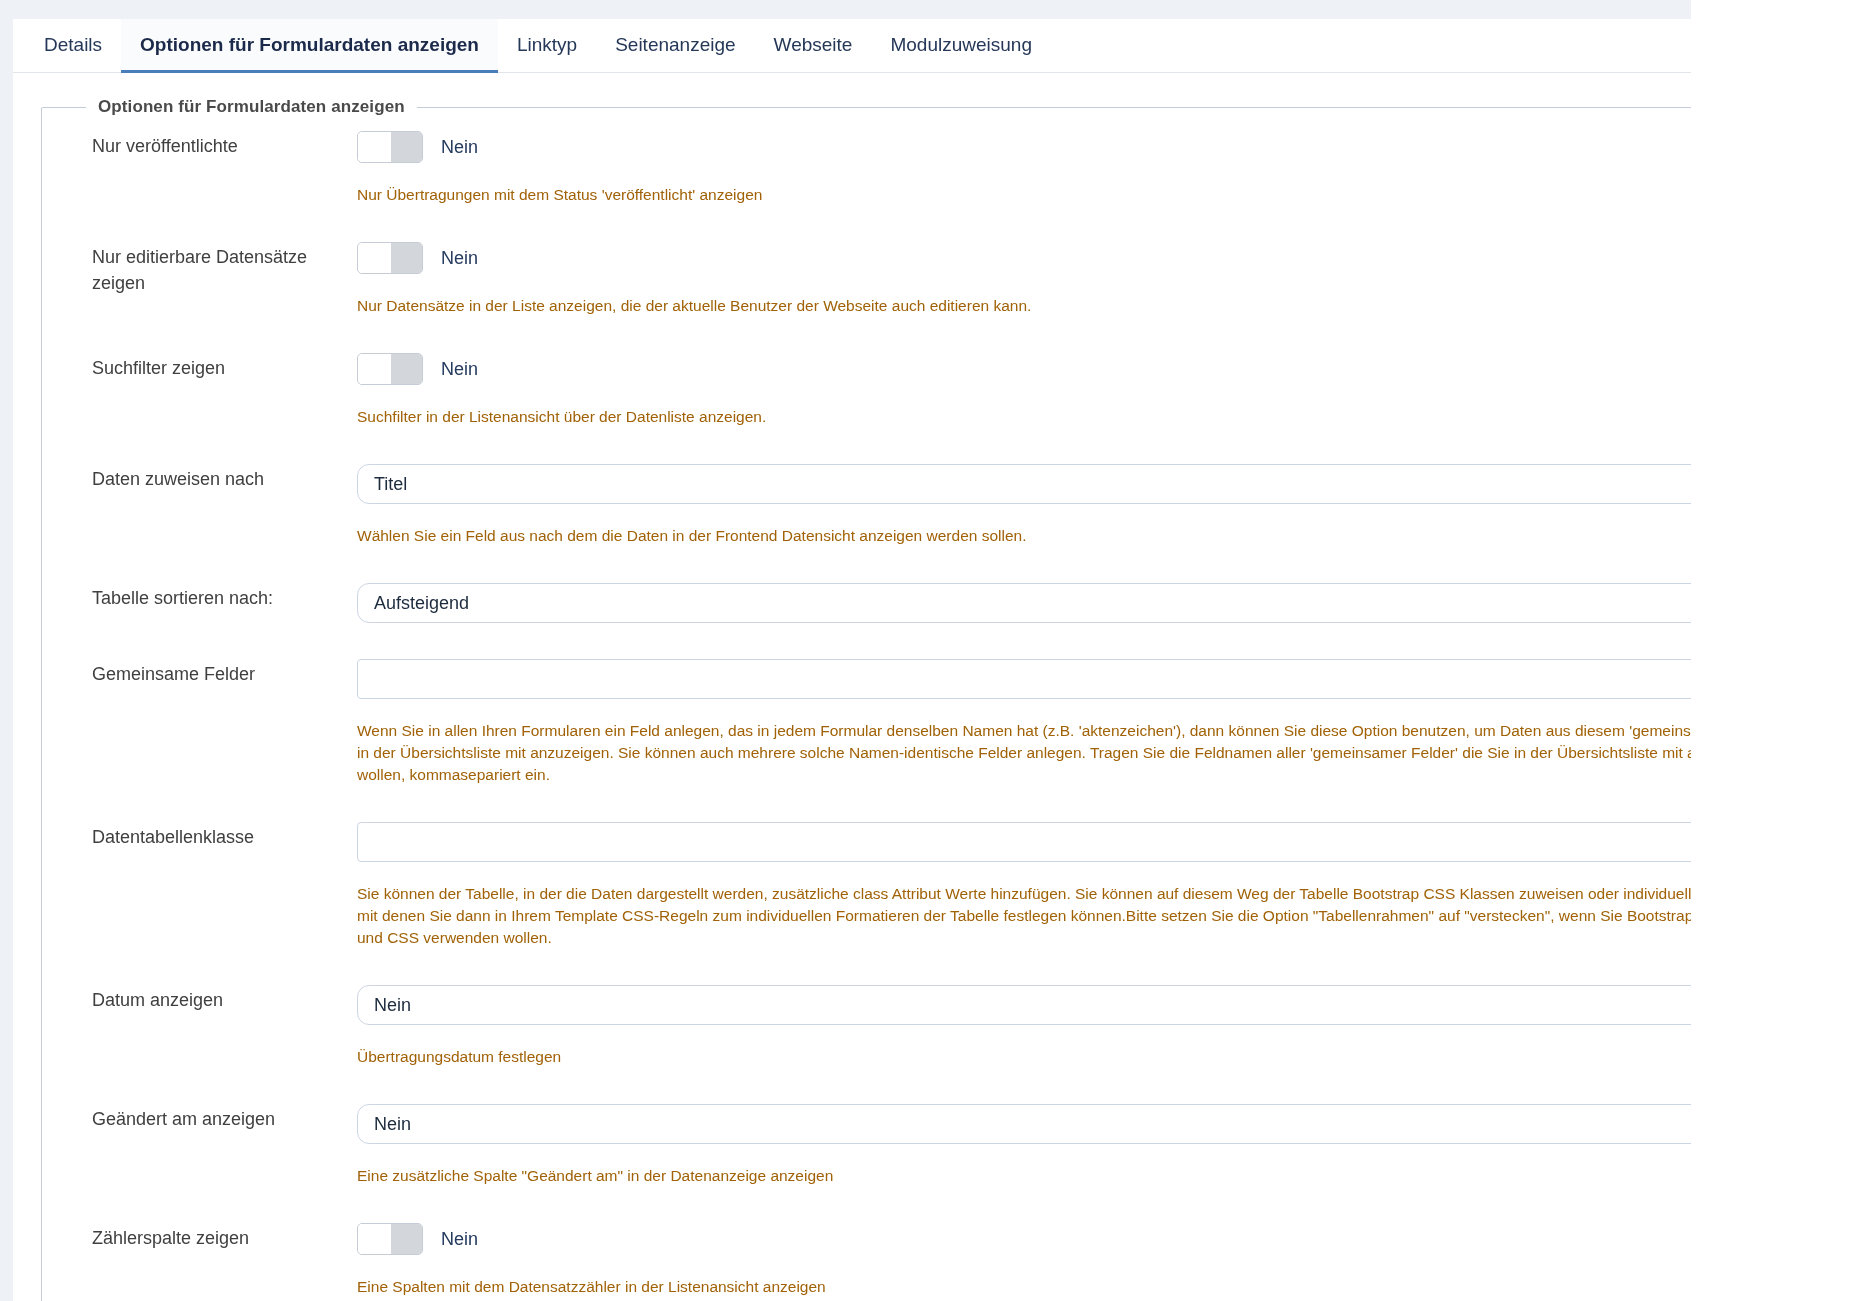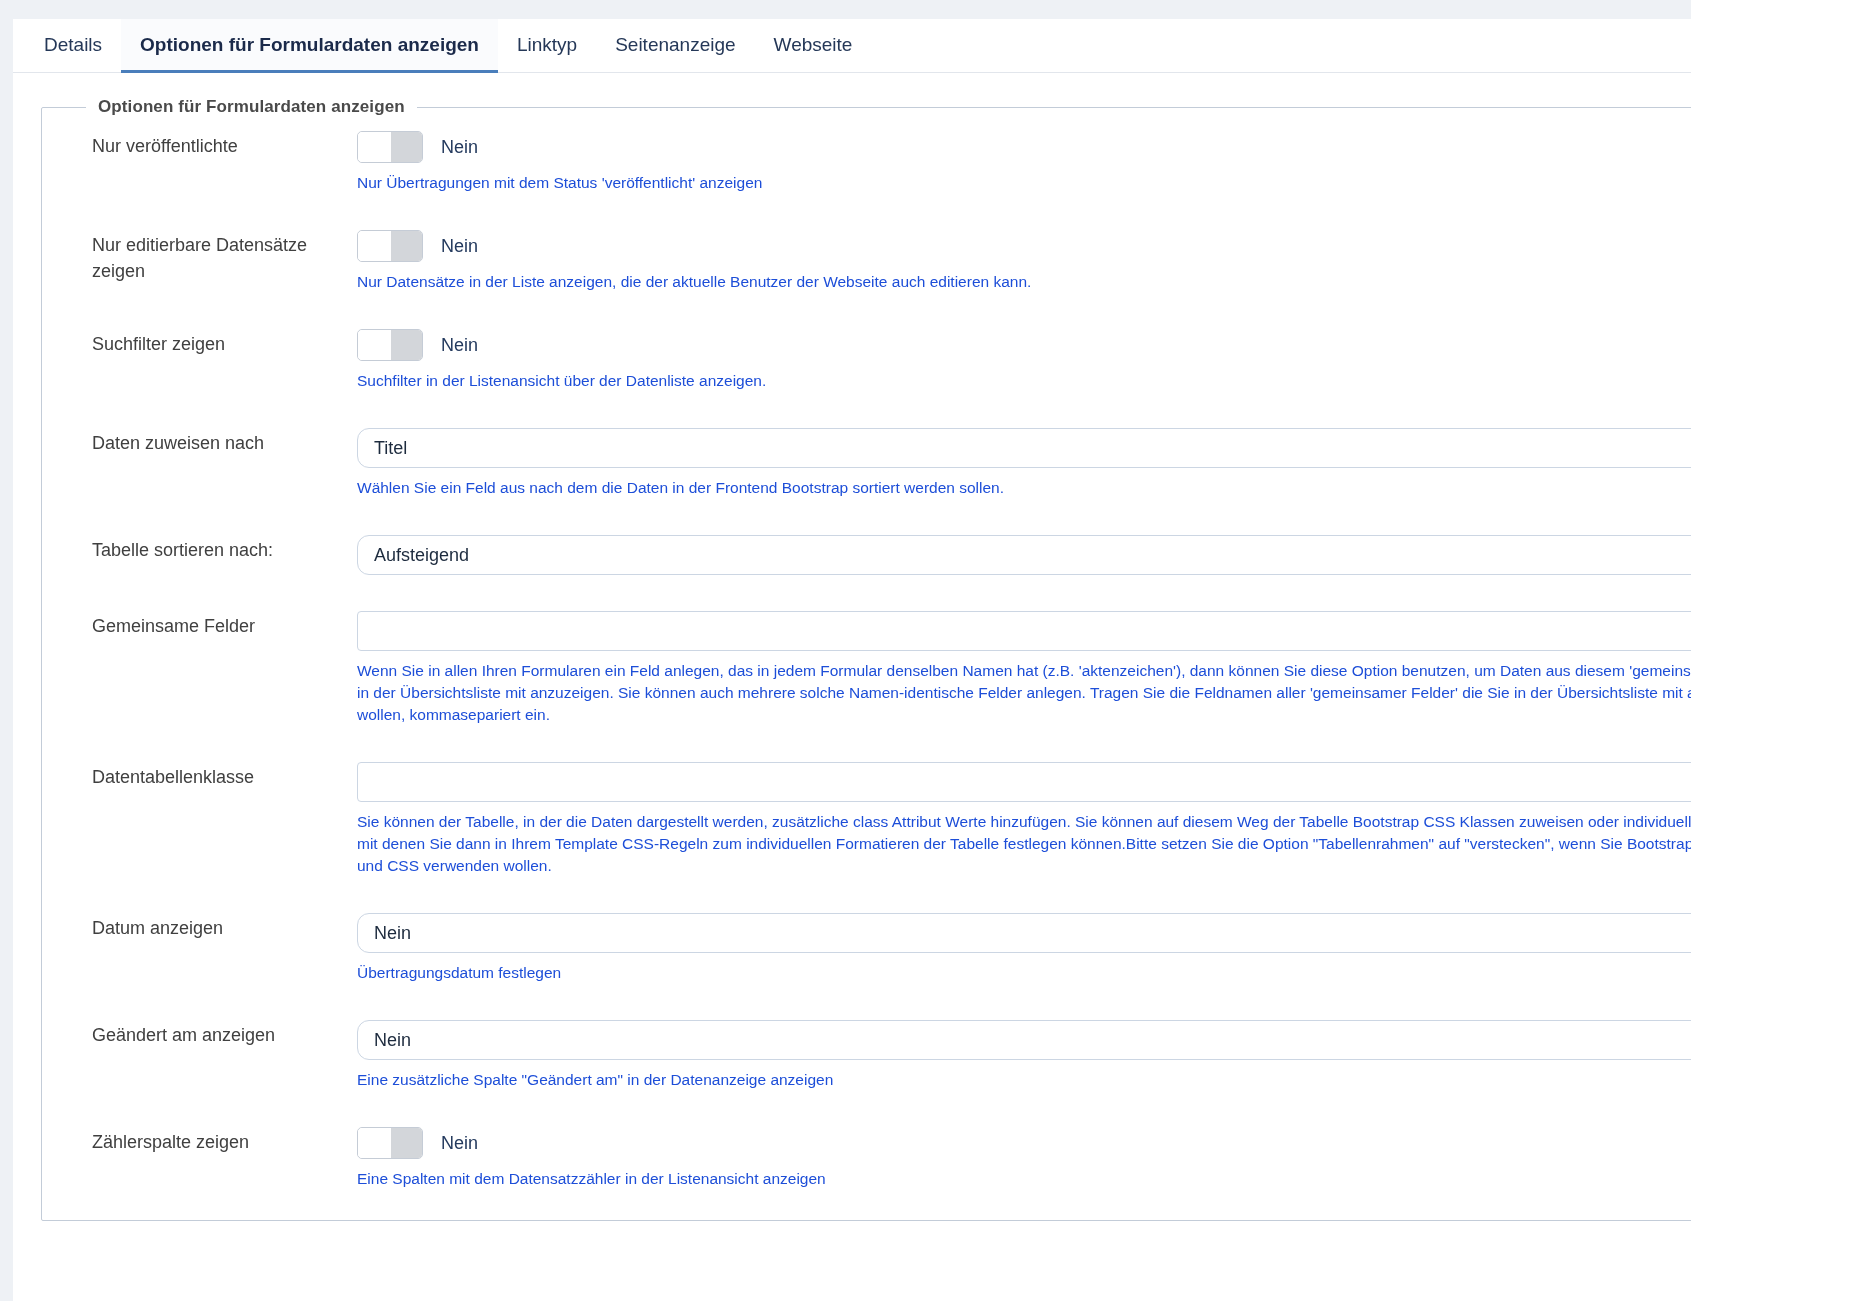--- a/index.html
+++ b/index.html
@@ -98,23 +98,23 @@
     line-height: 1.45;
     padding-top: 2px;
   }
   .row-field {
     flex: 1 1 auto;
     min-width: 0;
     padding-right: 44px;
   }
   .help {
     font-size: 15.5px;
-    color: #1d4ed8;
+    color: #a16207;
     line-height: 1.42;
-    margin-top: 9px;
+    margin-top: 21px;
   }
 
   
   .toggle-line {
     display: flex;
     align-items: center;
     gap: 18px;
   }
   .toggle {
     position: relative;
@@ -199,20 +199,21 @@
   <div class="gutter-top-right"></div>
 
   <div class="page">
 
     <div class="tabbar" id="tabbar">
         <div class="tab">Details</div>
         <div class="tab active">Optionen für Formulardaten anzeigen</div>
         <div class="tab">Linktyp</div>
         <div class="tab">Seitenanzeige</div>
         <div class="tab">Webseite</div>
+        <div class="tab">Modulzuweisung</div>
       </div>
 
     <div class="content">
       <fieldset class="panel">
         <legend>Optionen für Formulardaten anzeigen</legend>
         <div id="rows">
             <div class="row">
               <div class="row-label">Nur veröffentlichte</div>
               <div class="row-field">
                 <div class="toggle-line">
@@ -258,21 +259,21 @@
               <div class="row-label">Daten zuweisen nach</div>
               <div class="row-field">
                 <div class="select">
                   <div class="value">Titel</div>
                   <div class="chev-btn">
                     <svg width="18" height="12" viewBox="0 0 18 12">
                       <path d="M2 2.4 L9 9.4 L16 2.4" fill="none" stroke="#111111" stroke-width="2.4" stroke-linecap="round" stroke-linejoin="round"></path>
                     </svg>
                   </div>
                 </div>
-                <div class="help">Wählen Sie ein Feld aus nach dem die Daten in der Frontend Bootstrap sortiert werden sollen.</div>
+                <div class="help">Wählen Sie ein Feld aus nach dem die Daten in der Frontend Datensicht anzeigen werden sollen.</div>
               </div>
             </div>
             <div class="sp-1"></div>
             <div class="row">
               <div class="row-label">Tabelle sortieren nach:</div>
               <div class="row-field">
                 <div class="select">
                   <div class="value">Aufsteigend</div>
                   <div class="chev-btn">
                     <svg width="18" height="12" viewBox="0 0 18 12">

